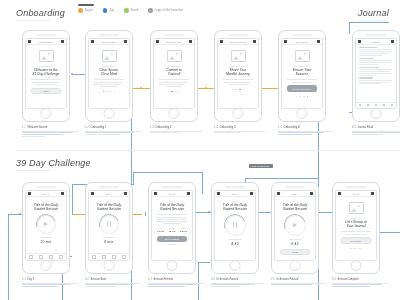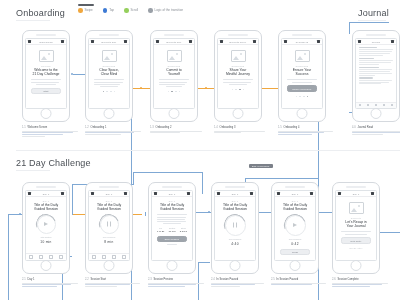--- a/index.html
+++ b/index.html
@@ -3,21 +3,21 @@
 <meta charset="utf-8">
 <style>
   html,body{margin:0;padding:0;}
   body{
     width:400px;height:300px;overflow:hidden;
     background:#ffffff;
     font-family:"Liberation Sans",sans-serif;
     color:#3c4043;
     position:relative;
   }
-  .canvas{position:absolute;inset:0;}
+  .canvas{position:absolute;inset:0;font-style:italic;}
 
   
   .sec-title{
     position:absolute;
     font-size:9px;letter-spacing:.2px;color:#4a4f55;
     white-space:nowrap;
   }
   .sec-sub{
     position:absolute;
     font-size:2.6px;color:#c9ccd1;white-space:nowrap;
@@ -138,21 +138,21 @@
 <body>
 
 <div class="canvas">
 
   <div class="sec-title" style="left:16px;top:8px;">Onboarding</div>
   <div class="sec-sub" style="left:16px;top:20px;width:34px;height:0.6px;background:#eceef1;"></div>
 
   <div class="sec-title" style="left:358px;top:8px;">Journal</div>
   <div class="sec-sub" style="left:358px;top:20px;width:28px;height:0.6px;background:#eceef1;"></div>
 
-  <div class="sec-title" style="left:16px;top:158px;">21 Day Challenge</div>
+  <div class="sec-title" style="left:16px;top:158px;">39 Day Challenge</div>
   <div class="sec-sub" style="left:16px;top:170px;width:34px;height:0.6px;background:#eceef1;"></div>
 
   <div class="legend-tag"></div>
   <div class="legend">
     <div class="lg-item">
       <span class="lg-dot" style="background:#f0a73e"></span>
       <span class="lg-txt">Swipe</span>
     </div>
     <div class="lg-item">
       <span class="lg-dot" style="background:#3d7ad4"></span>

